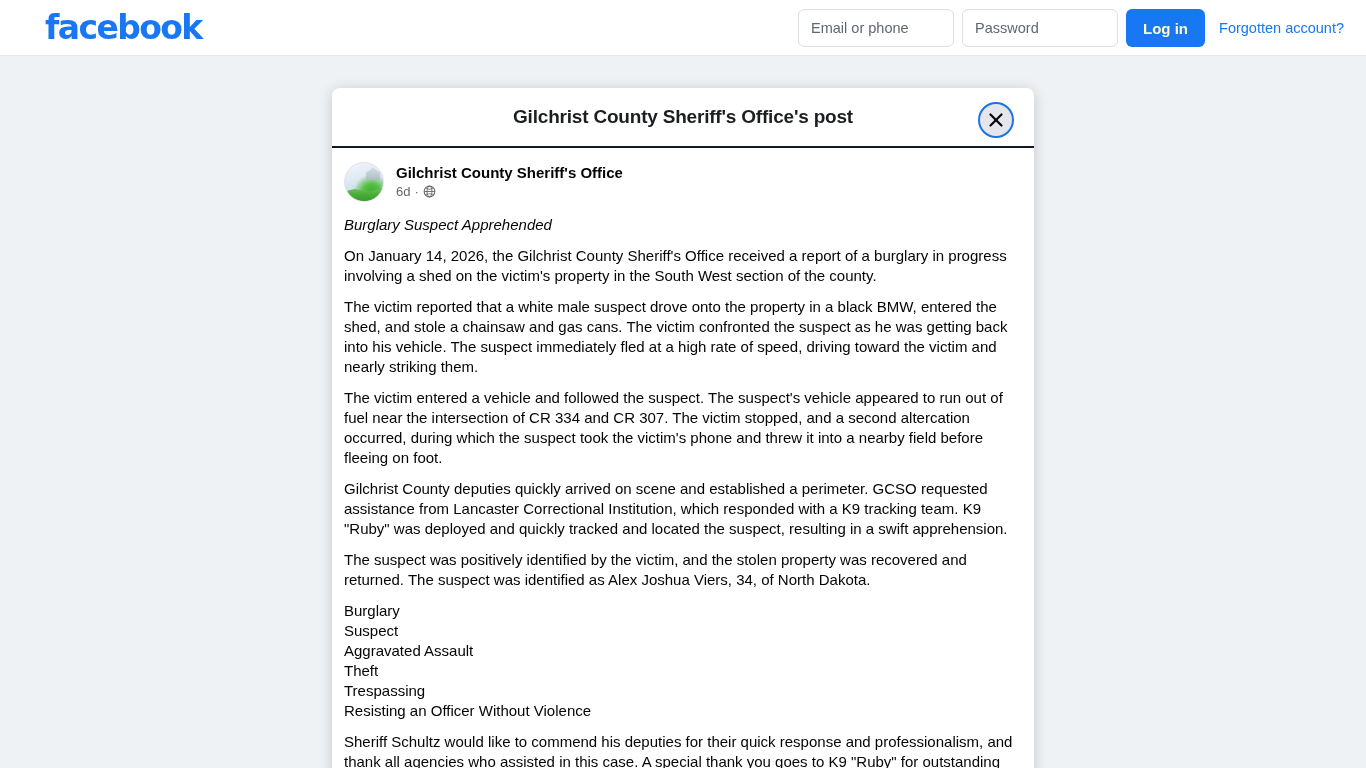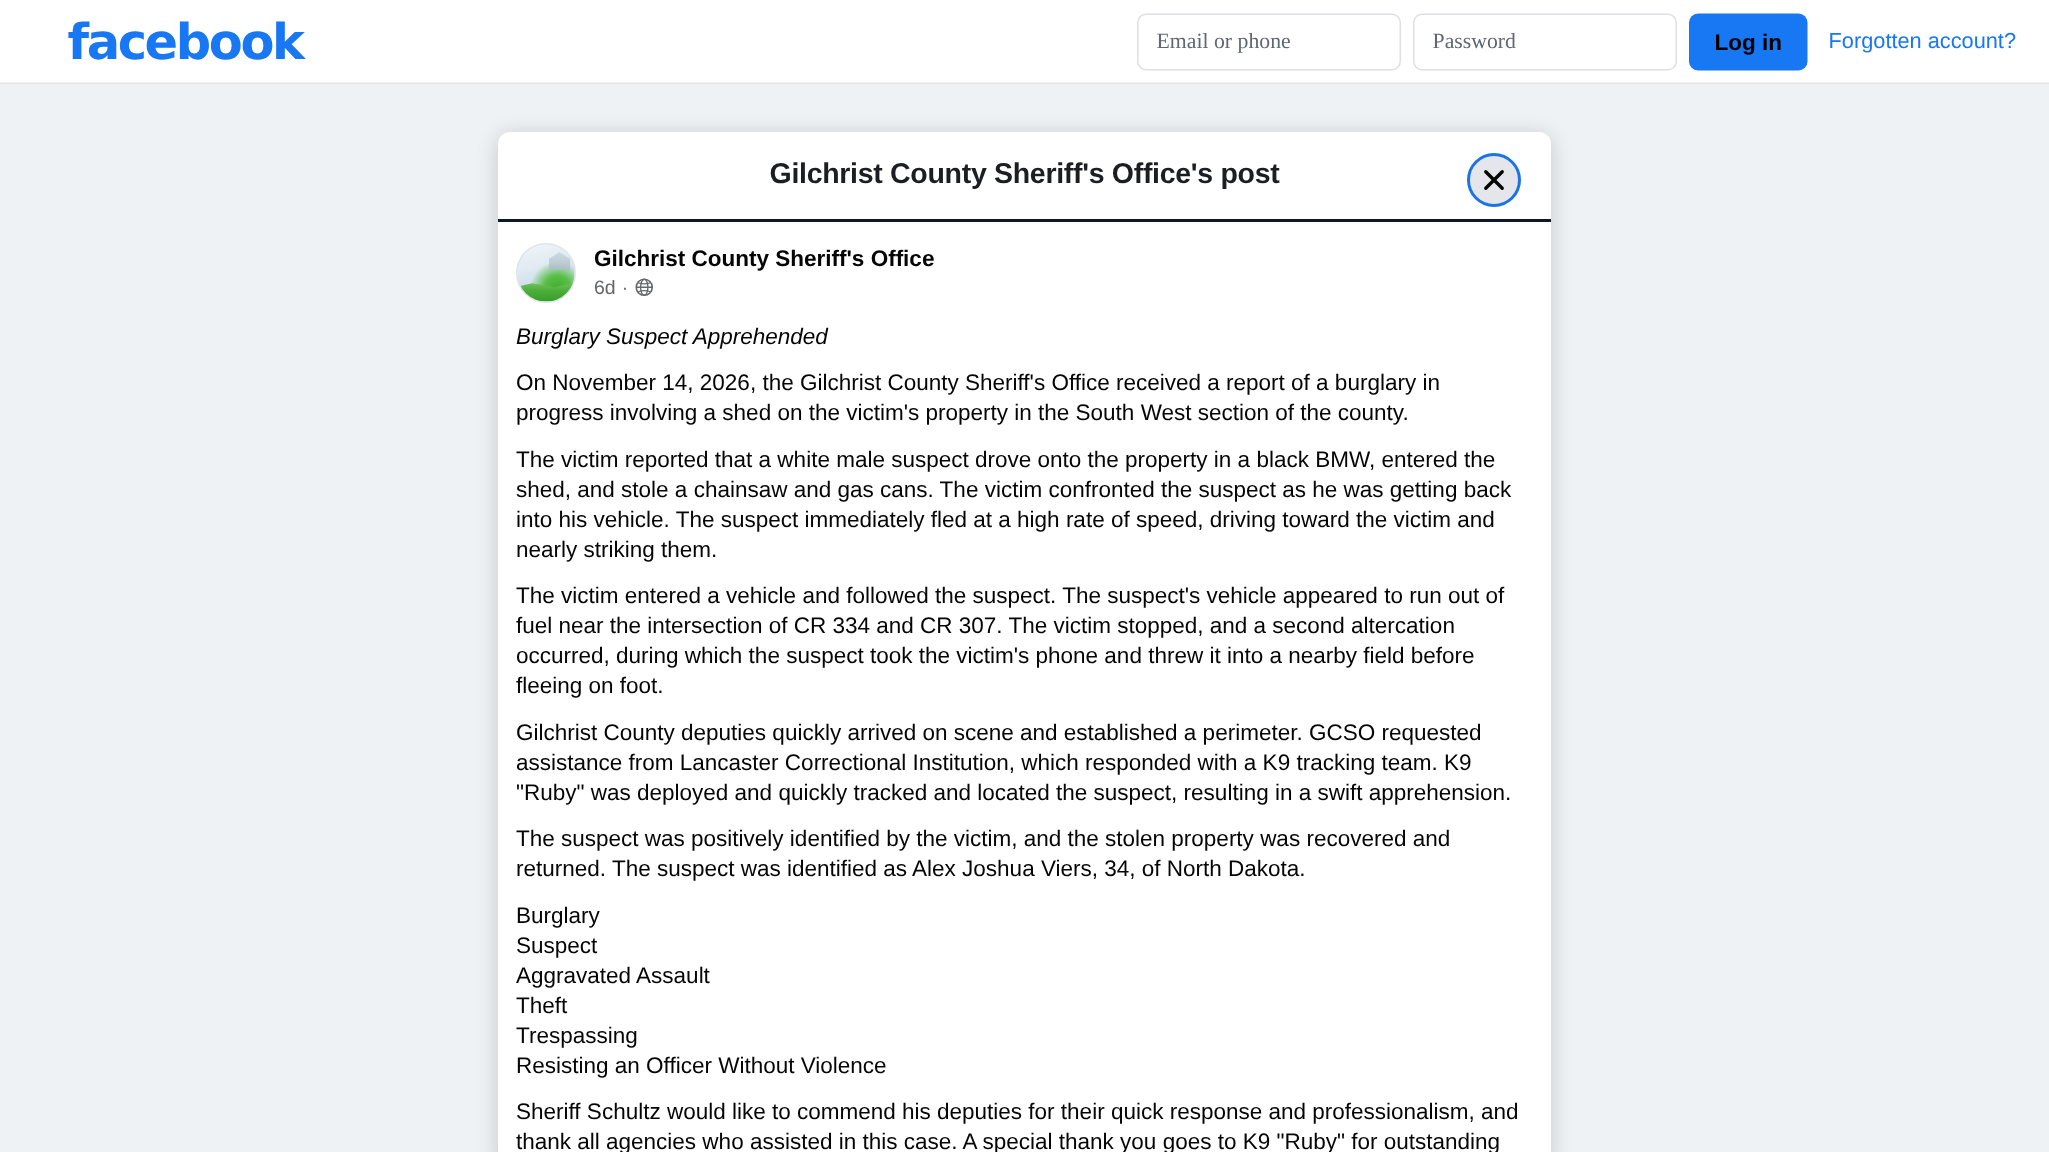--- a/index.html
+++ b/index.html
@@ -23,33 +23,33 @@
     font-size:33px; line-height:34px;
     font-weight:bold; color:#1877f2;
     letter-spacing:-1.6px;
     font-family:"DejaVu Sans", sans-serif;
   }
   .login-area {
     position:absolute; right:12px; top:9px;
     display:flex; align-items:center; gap:0;
   }
   .login-input {
-    width:176px; height:38px;
+    width:156px; height:38px;
     border:1px solid #dddfe2; border-radius:6px;
     padding:0 12px; font-size:14.5px;
     color:#1c1e21; background:#fff;
-    font-family:Liberation Serif, serif;
+    font-family:Liberation Sans, sans-serif;
     outline:none;
   }
   .login-input::placeholder { color:#606770; opacity:1; }
   .login-input.second { margin-left:8px; }
   .login-btn {
     margin-left:8px;
     height:38px; padding:0 17px;
-    background:#1877f2; color:#000000;
+    background:#1877f2; color:#fef9c3;
     border:none; border-radius:6px;
     font-size:15px; font-weight:bold;
     cursor:pointer;
     font-family:"Liberation Sans", sans-serif;
   }
   .forgot-link {
     margin-left:14px; margin-right:10px;
     color:#1877f2; font-size:14.5px;
     text-decoration:none; cursor:pointer;
     white-space:nowrap;
@@ -187,21 +187,21 @@
               <path d="M3 11.7 Q8 9.8 13 11.7" fill="none" stroke="#65676b" stroke-width="1"></path>
             </svg>
           </span>
         </div>
       </div>
     </div>
 
     <div class="post-text">
       <div class="headline">Burglary Suspect Apprehended</div>
 
-      <div class="para">On November 14, 2026, the Gilchrist County Sheriff's Office received a report of a burglary in progress involving a shed on the victim's property in the South West section of the county.</div>
+      <div class="para">On January 14, 2026, the Gilchrist County Sheriff's Office received a report of a burglary in progress involving a shed on the victim's property in the South West section of the county.</div>
       <div class="para">The victim reported that a white male suspect drove onto the property in a black BMW, entered the shed, and stole a chainsaw and gas cans. The victim confronted the suspect as he was getting back into his vehicle. The suspect immediately fled at a high rate of speed, driving toward the victim and nearly striking them.</div>
       <div class="para">The victim entered a vehicle and followed the suspect. The suspect's vehicle appeared to run out of fuel near the intersection of CR 334 and CR 307. The victim stopped, and a second altercation occurred, during which the suspect took the victim's phone and threw it into a nearby field before fleeing on foot.</div>
       <div class="para">Gilchrist County deputies quickly arrived on scene and established a perimeter. GCSO requested assistance from Lancaster Correctional Institution, which responded with a K9 tracking team. K9 "Ruby" was deployed and quickly tracked and located the suspect, resulting in a swift apprehension.</div>
       <div class="para">The suspect was positively identified by the victim, and the stolen property was recovered and returned. The suspect was identified as Alex Joshua Viers, 34, of North Dakota.</div>
 
 
       <div class="charges">
         <div class="charge-line">Burglary</div>
         <div class="charge-line">Suspect</div>
         <div class="charge-line">Aggravated Assault</div>

